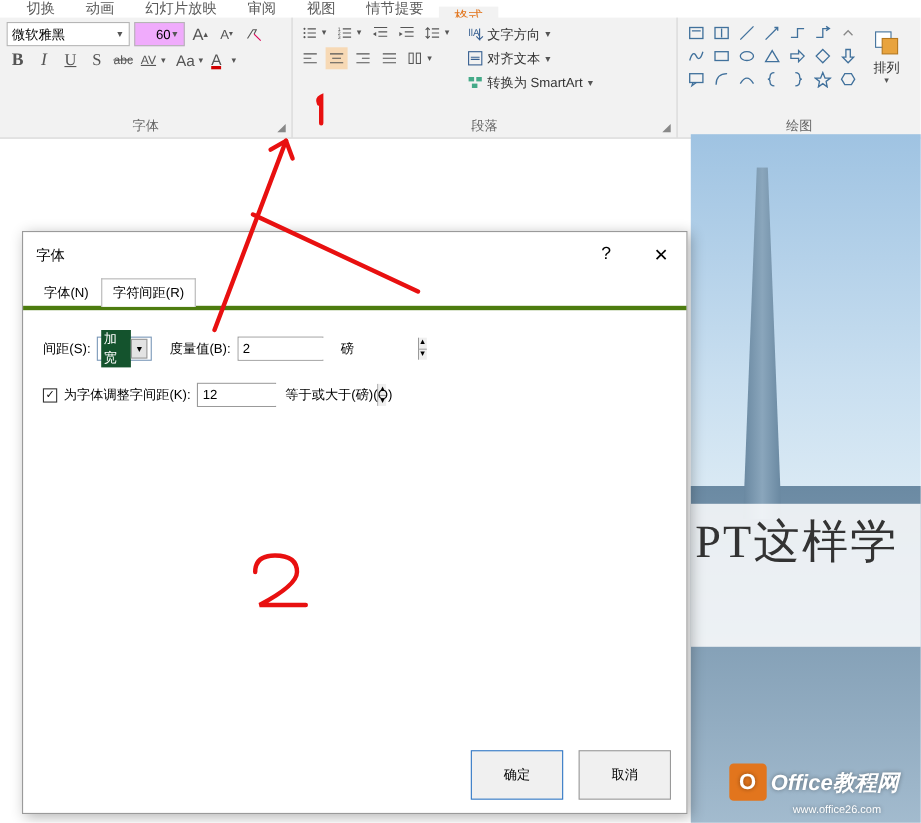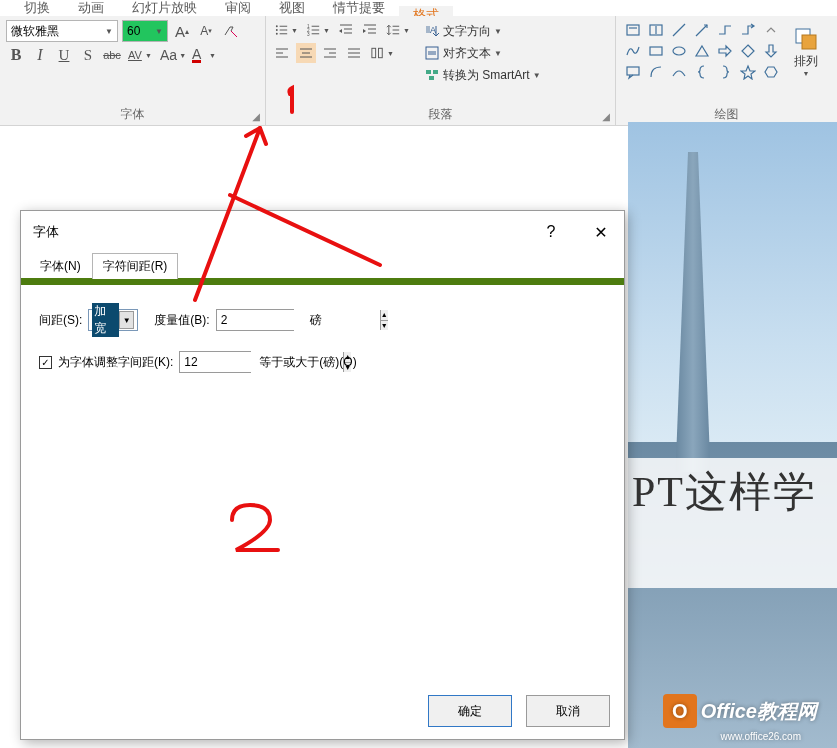--- a/index.html
+++ b/index.html
@@ -59,24 +59,24 @@
     border: 1px solid #b5b5b5;
     background: #fff;
     display: flex; align-items: center;
     padding: 0 4px;
     justify-content: space-between;
     font-size: 12px;
   }
   .font-size {
     width: 46px; height: 22px;
     border: 1px solid #b5b5b5;
-    background: #22c55e;
+    background: #f0abfc;
     display: flex; align-items: center;
     padding: 0 4px;
-    justify-content: space-between;
+    justify-content: flex-end;
     font-size: 12px;
   }
   .dd { font-size: 8px; color: #555; }
   .ibtn {
     width: 20px; height: 20px;
     display: flex; align-items: center; justify-content: center;
     color: #555;
     font-size: 14px;
   }
   .ibtn.wdd { width: 28px; justify-content: space-between; padding: 0 2px; }
@@ -177,21 +177,21 @@
   .dlg-title {
     display:flex; align-items:center; justify-content:space-between;
     height: 42px;
     padding: 0 8px 0 12px;
   }
   .dlg-title .t { font-size: 13px; }
   .dlg-title .r { display:flex; gap: 20px; }
   .dlg-title .r span { font-size: 16px; width: 30px; text-align:center; }
   .dlg-tabs {
     display:flex;
-    border-bottom: 7px solid #4d7c0f;
+    border-bottom: 4px solid #4d7c0f;
     padding-left: 8px;
   }
   .dlg-tab {
     padding: 4px 10px;
     border: 1px solid transparent;
     border-bottom: none;
     margin-bottom: -1px;
     font-size: 12px;
   }
   .dlg-tab.active {
@@ -204,21 +204,21 @@
   }
   .fld-row { display:flex; align-items:center; gap: 6px; margin-bottom: 20px; font-size:12px;}
   .fld-row label { }
   .sel {
     width: 50px; height: 22px;
     border: 1px solid #7a98b8;
     background: #fff;
     display:flex; align-items:center; justify-content:space-between;
     padding: 0 3px;
   }
-  .sel .txt { background:#0c4a6e; color:#fff; padding: 0 2px;}
+  .sel .txt { background:#14532d; color:#fff; padding: 0 2px;}
   .sel .ar {
     width: 16px; height: 18px;
     background: #e3e3e3; border:1px solid #9a9a9a;
     display:flex;align-items:center;justify-content:center;
     font-size: 8px;
   }
   .spin {
     width: 78px; height: 22px;
     border: 1px solid #9a9a9a;
     display:flex;
@@ -234,21 +234,21 @@
     flex:1; font-size:7px; display:flex;align-items:center;justify-content:center;
     background:#efefef;
   }
   .spin .ud span:first-child{border-bottom:1px solid #9a9a9a;}
   .chk { width:13px;height:13px;display:flex;align-items:center;justify-content:center;border:1px solid #333;font-size:10px;}
   .dlg-foot {
     display:flex; justify-content:flex-end; gap: 14px;
     padding: 12px 14px;
   }
   .dlg-btn {
-    width: 84px; height: 32px;
+    width: 84px; height: 45px;
     border: 1px solid #9a9a9a;
     background: #f0f0f0;
     display:flex;align-items:center;justify-content:center;
     font-size: 12px;
   }
   .dlg-btn.primary { border: 1px solid #3178c6; }
   
   .anno { position:absolute; pointer-events:none; }
   .arrow-svg { position:absolute; left:0; top:0; }
   .red-stroke { stroke:#e81010; stroke-width:4; fill:none; stroke-linecap:round;}

